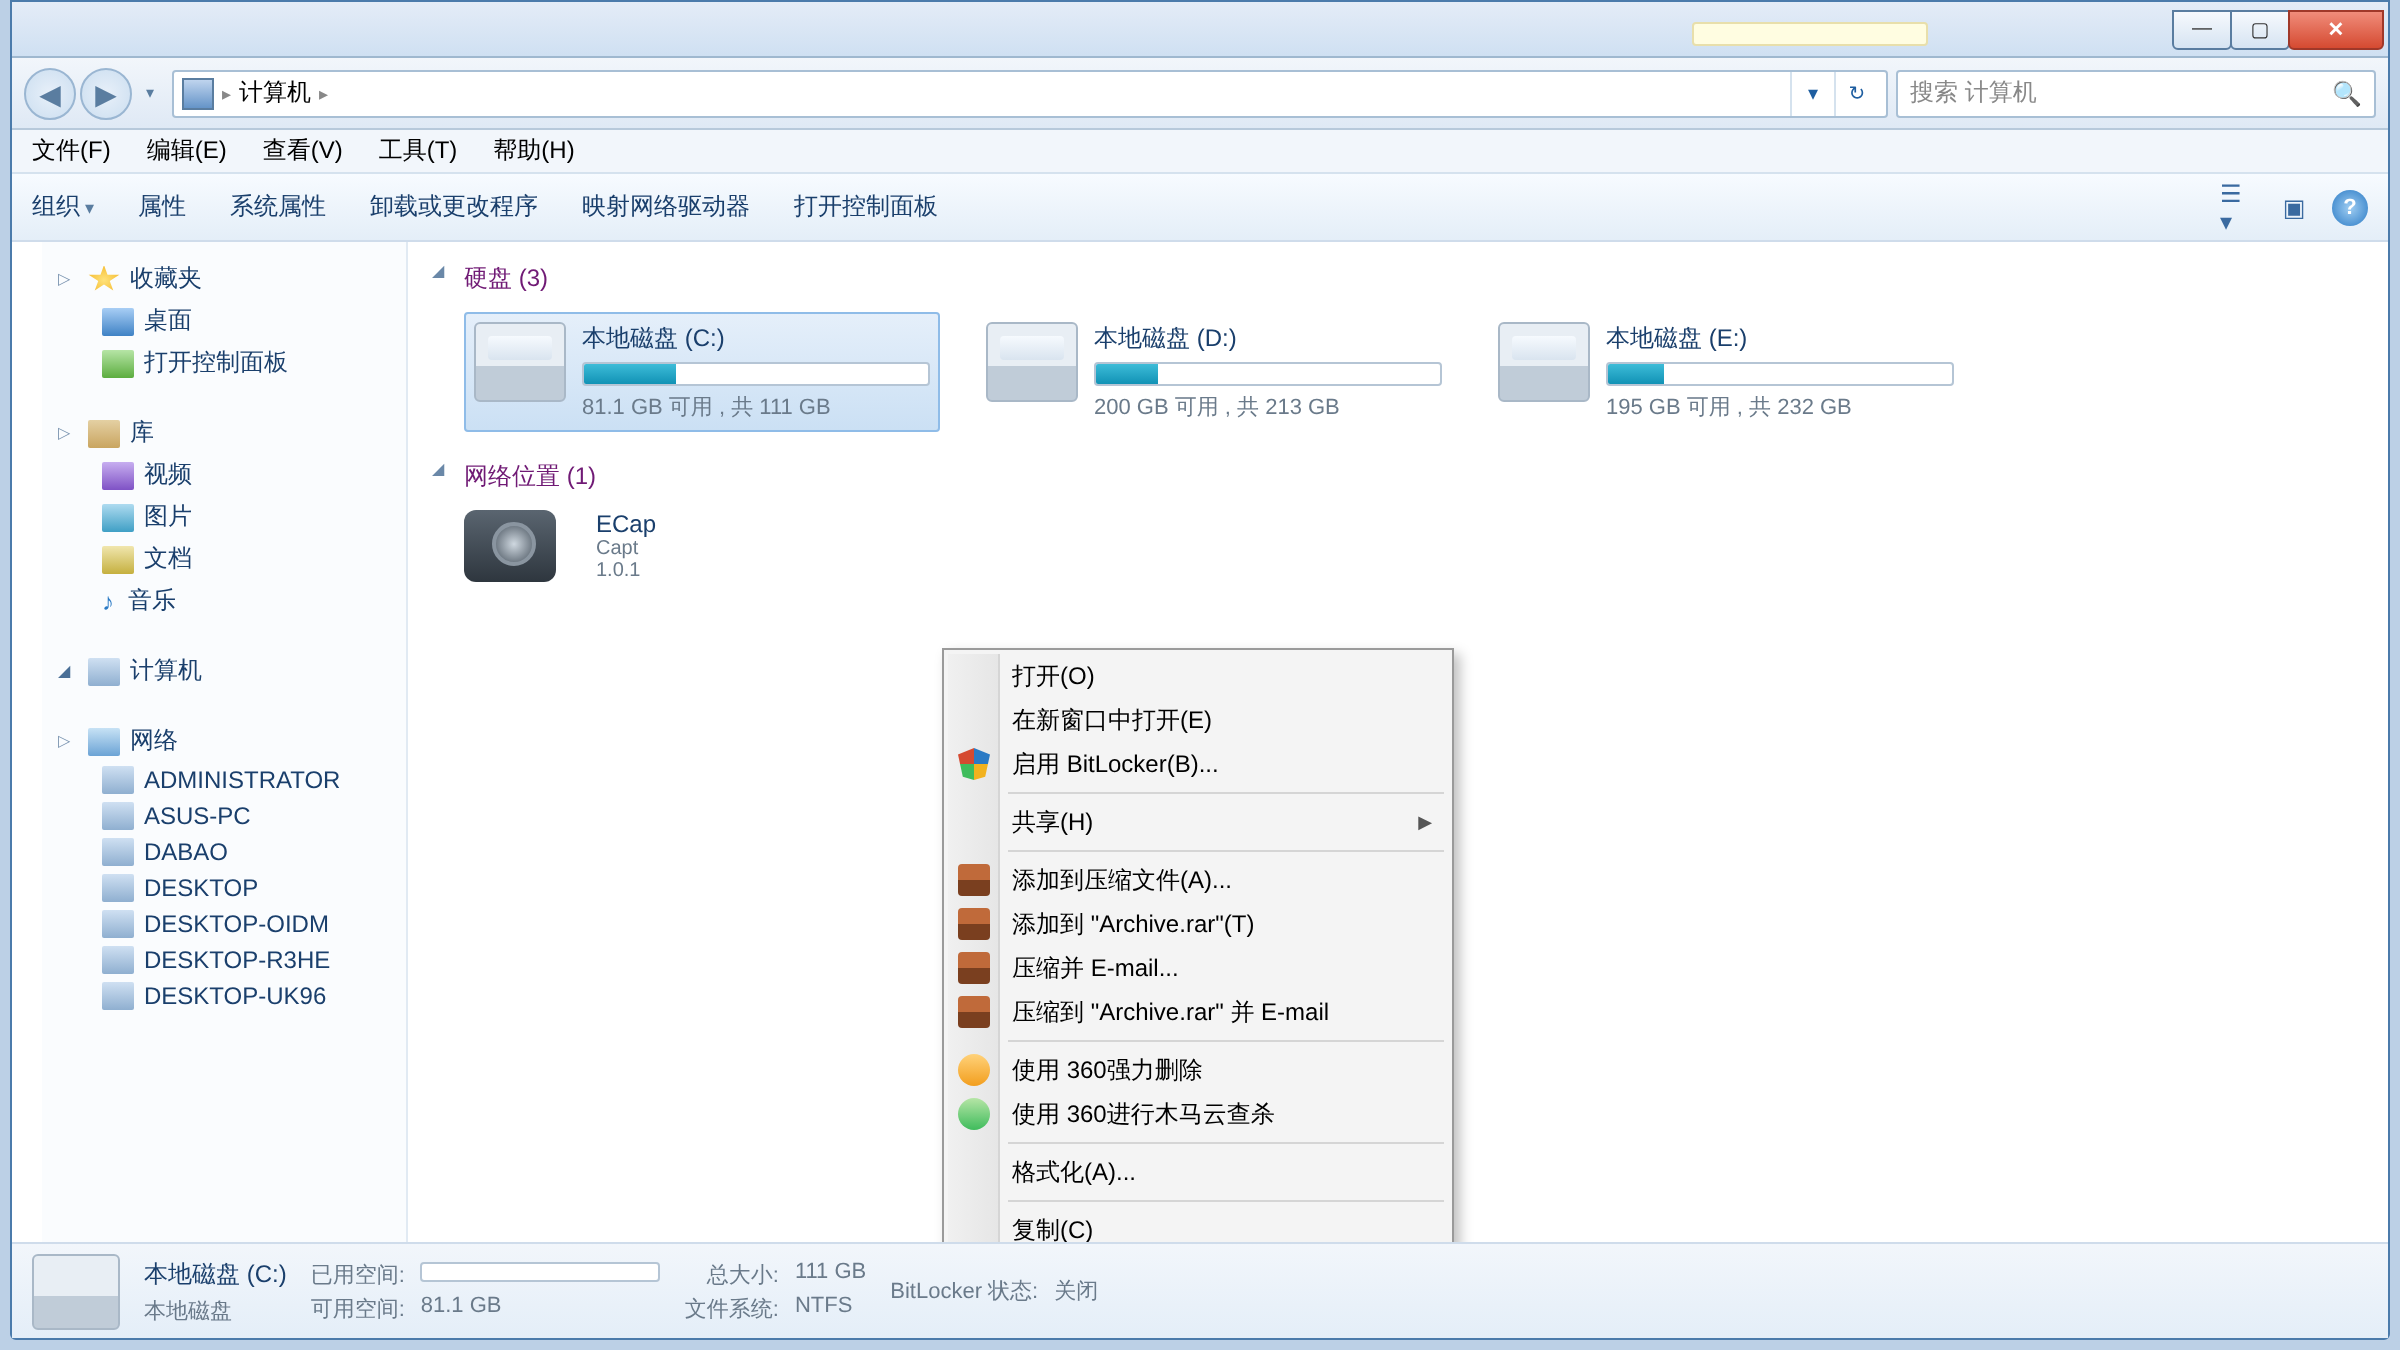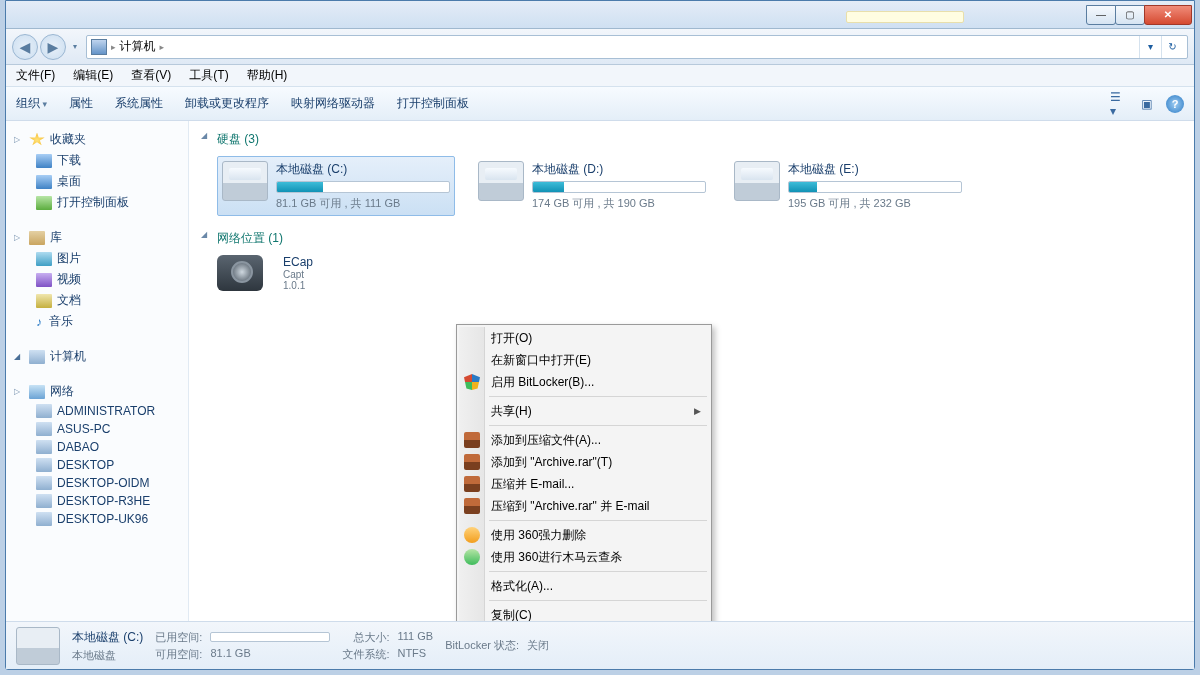--- a/index.html
+++ b/index.html
@@ -30,40 +30,40 @@
 .menubar { height: 22px; background: #f2f6fb; border-bottom: 1px solid #d5e2ee; display: flex; align-items: center; padding: 0 10px; gap: 18px; font-size: 12px; }
 
 .toolbar { height: 34px; background: linear-gradient(#f7fbff, #e4eef8); border-bottom: 1px solid #cfdceb; display: flex; align-items: center; padding: 0 10px; gap: 22px; font-size: 12px; color: #1a3f6c; }
 .toolbar .drop::after { content: " ▾"; font-size: 9px; color: #5a7da0; }
 .toolbar-right { margin-left: auto; display: flex; gap: 10px; align-items: center; }
 .tbr-icon { width: 18px; height: 18px; display: flex; align-items: center; justify-content: center; color: #3a6aa0; }
 .help-icon { width: 18px; height: 18px; border-radius: 50%; background: radial-gradient(#9fcdf2, #2a7ac5); color: #fff; display: flex; align-items: center; justify-content: center; font-size: 11px; font-weight: bold; }
 
 .body { flex: 1; display: flex; min-height: 0; }
 
-.sidebar { width: 183px; background: #fafcfe; border-right: 1px solid #e1eaf3; overflow: hidden; padding: 8px 4px; font-size: 12px; }
+.sidebar { width: 183px; background: #fafcfe; border-right: 1px solid #e1eaf3; overflow: hidden; padding: 8px 4px; font-size: 12px; margin-left: 15px; }
 .side-group { margin-bottom: 14px; }
 .side-head { display: flex; align-items: center; gap: 5px; padding: 2px 4px; color: #1a3f6c; cursor: default; }
 .side-head::before { content: "▷"; font-size: 8px; color: #7a94b0; width: 10px; }
 .side-head.expanded::before { content: "◢"; color: #4a6f97; }
 .side-item { display: flex; align-items: center; gap: 5px; padding: 2px 4px 2px 26px; color: #1a3f6c; white-space: nowrap; overflow: hidden; text-overflow: ellipsis; }
 .sicon { width: 16px; height: 14px; display: inline-block; }
 .sicon.star { background: radial-gradient(#ffe27a, #f2b21e); clip-path: polygon(50% 0, 61% 35%, 98% 35%, 68% 57%, 79% 91%, 50% 70%, 21% 91%, 32% 57%, 2% 35%, 39% 35%); }
 .sicon.blue { background: linear-gradient(#a8cef5, #3f82c5); border-radius: 1px; }
 .sicon.green { background: linear-gradient(#b6e5a6, #5cad3f); border-radius: 1px; }
 .sicon.lib { background: linear-gradient(#e4d0a3, #c9a560); border-radius: 1px; }
 .sicon.video { background: linear-gradient(#c7aef0, #7f52c5); border-radius: 1px; }
 .sicon.pic { background: linear-gradient(#aedbf0, #3f9fc5); border-radius: 1px; }
 .sicon.doc { background: linear-gradient(#f0e6ae, #c5b03f); border-radius: 1px; }
 .mnote { color: #2a7ac5; font-size: 12px; margin-right: 2px; }
 .sicon.pc { background: linear-gradient(#cfe0f2, #8fafd0); border-radius: 1px; }
 .sicon.net { background: linear-gradient(#c7e2f5, #6ba3d5); border-radius: 1px; }
 
 .main { flex: 1; background: #fff; position: relative; overflow: hidden; padding: 6px 10px; font-size: 12px; }
-.cat { color: #0f766e; padding: 4px 2px 4px 18px; position: relative; }
+.cat { color: #701a75; padding: 4px 2px 4px 18px; position: relative; }
 .cat::before { content: "◢"; position: absolute; left: 2px; top: 4px; font-size: 8px; color: #6a88a8; }
 
 .drives { display: flex; gap: 18px; flex-wrap: wrap; padding: 4px 0 10px 18px; }
 .drive { width: 238px; display: flex; gap: 8px; padding: 4px; border: 1px solid transparent; border-radius: 2px; }
 .drive.selected { background: linear-gradient(#e5effa, #cbe0f4); border-color: #8fbce8; }
 .drive-icon { width: 46px; height: 40px; background: linear-gradient(#e8eef4 0 55%, #c0ccd8 55% 100%); border: 1px solid #a9b8c7; border-radius: 3px; position: relative; }
 .drive-icon::after { content: ""; position: absolute; left: 6px; right: 6px; top: 6px; height: 12px; background: linear-gradient(#f6fafe, #d9e4ef); border-radius: 2px; }
 .drive-info { flex: 1; }
 .drive-name { color: #1a3f6c; margin-bottom: 3px; }
 .drive-bar { height: 12px; background: #fff; border: 1px solid #b5c5d5; border-radius: 2px; overflow: hidden; margin-bottom: 3px; }
@@ -126,20 +126,24 @@
     <div class="address">
       <span class="addr-icon"></span>
       <span class="addr-sep">▸</span>
       <span>计算机</span>
       <span class="addr-sep">▸</span>
       <div class="addr-end">
         <div class="addr-btn">▾</div>
         <div class="addr-btn">↻</div>
       </div>
     </div>
+    <div class="search">
+      <span>搜索 计算机</span>
+      <span class="search-icon">🔍</span>
+    </div>
   </div>
 
   <div class="menubar">
     <span>文件(F)</span>
     <span>编辑(E)</span>
     <span>查看(V)</span>
     <span>工具(T)</span>
     <span>帮助(H)</span>
   </div>
 
@@ -160,43 +164,39 @@
   <div class="body">
 
     <div class="sidebar">
       <div class="side-group">
         <div class="side-head">
             <span class="sicon star"></span>
             <span>收藏夹</span>
           </div>
         <div class="side-item">
             <span class="sicon blue"></span>
-            <span>下载</span>
-          </div>
-        <div class="side-item">
-            <span class="sicon blue"></span>
             <span>桌面</span>
           </div>
         <div class="side-item">
             <span class="sicon green"></span>
             <span>打开控制面板</span>
           </div>
       </div>
       <div class="side-group">
         <div class="side-head">
             <span class="sicon lib"></span>
             <span>库</span>
           </div>
         <div class="side-item">
+            <span class="sicon video"></span>
+            <span>视频</span>
+          </div>
+        <div class="side-item">
             <span class="sicon pic"></span>
             <span>图片</span>
-          </div>
-        <div class="side-item">
-            <span class="sicon video"></span>
-            <span>视频</span>
           </div>
         <div class="side-item">
             <span class="sicon doc"></span>
             <span>文档</span>
           </div>
         <div class="side-item">
             <span class="mnote">♪</span>
             <span>音乐</span>
           </div>
       </div>
@@ -255,21 +255,21 @@
             <div class="drive-text">81.1 GB 可用 , 共 111 GB</div>
           </div>
         </div>
         <div class="drive">
           <div class="drive-icon"></div>
           <div class="drive-info">
             <div class="drive-name">本地磁盘 (D:)</div>
             <div class="drive-bar">
                 <div class="drive-fill" style="width:18%"></div>
               </div>
-            <div class="drive-text">174 GB 可用 , 共 190 GB</div>
+            <div class="drive-text">200 GB 可用 , 共 213 GB</div>
           </div>
         </div>
         <div class="drive">
           <div class="drive-icon"></div>
           <div class="drive-info">
             <div class="drive-name">本地磁盘 (E:)</div>
             <div class="drive-bar">
                 <div class="drive-fill" style="width:16%"></div>
               </div>
             <div class="drive-text">195 GB 可用 , 共 232 GB</div>

